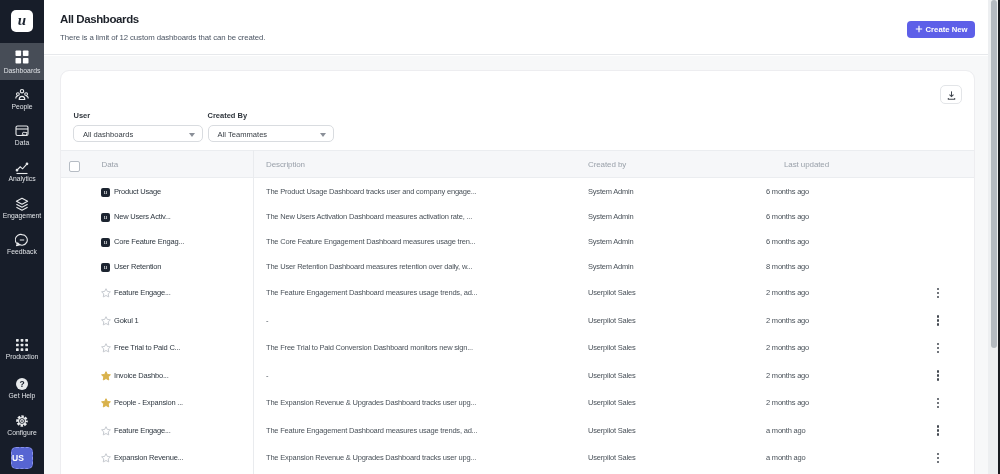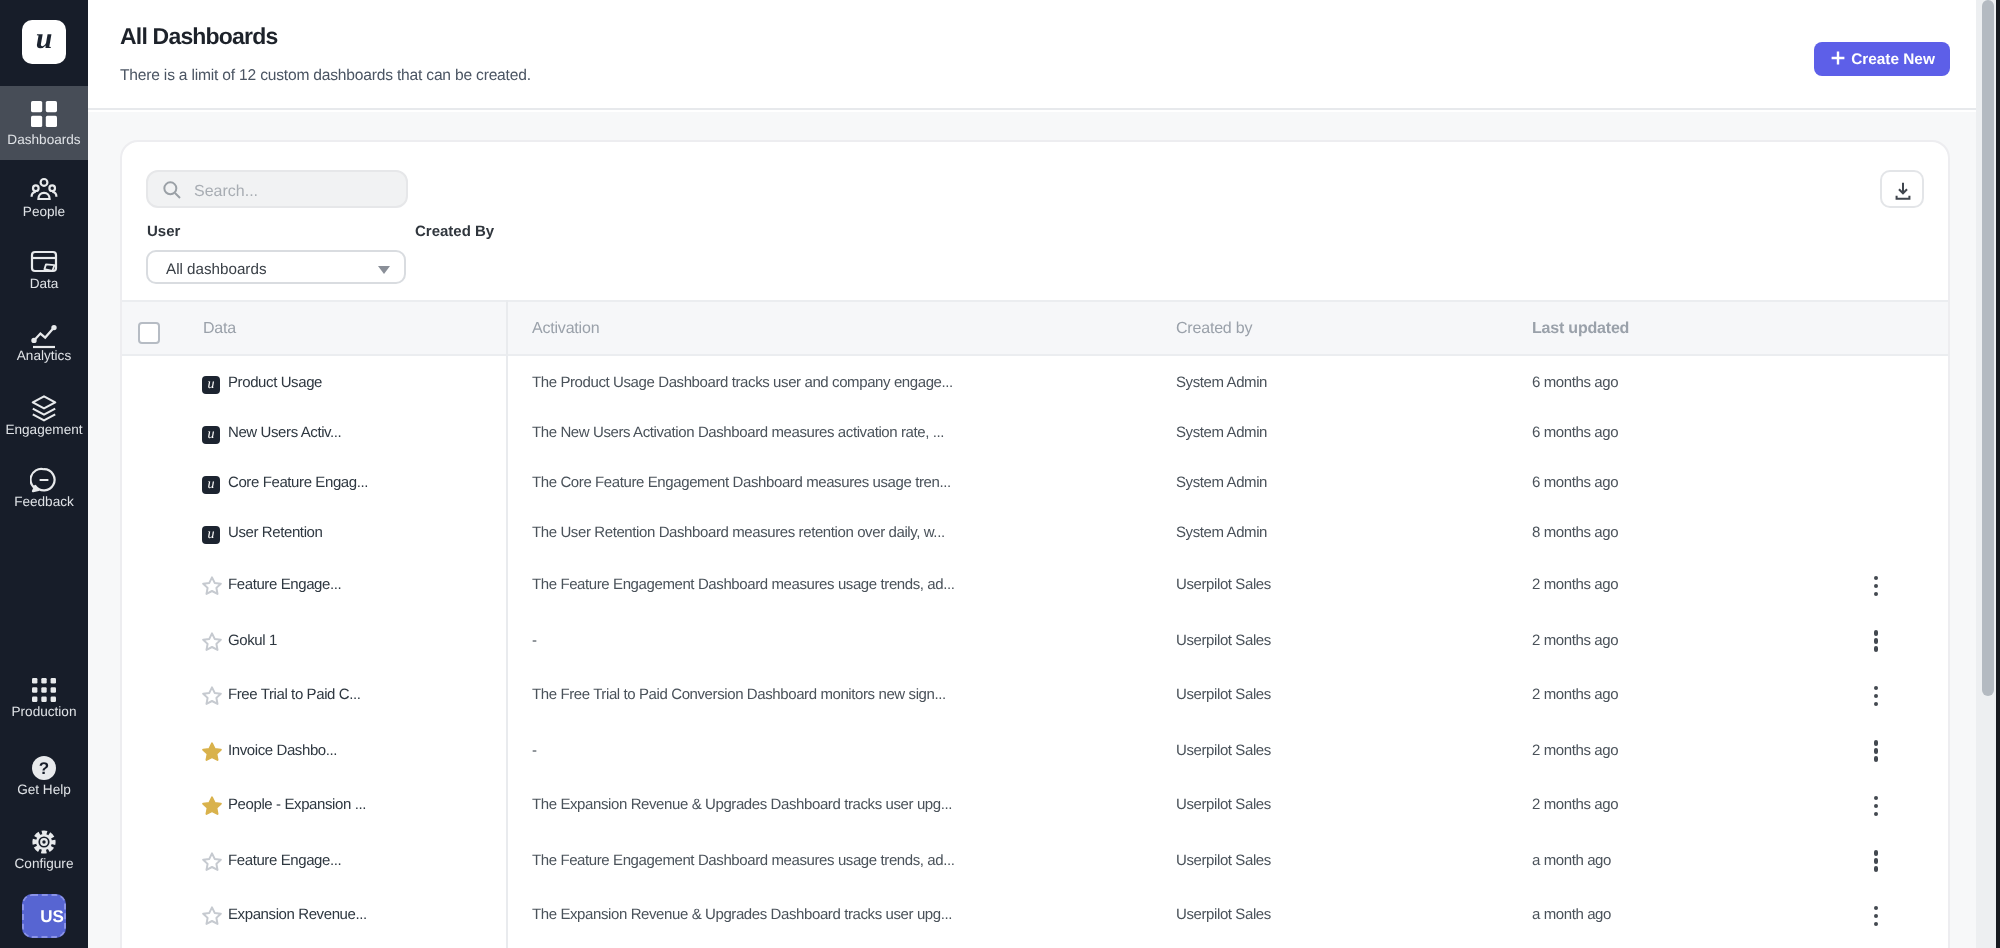--- a/index.html
+++ b/index.html
@@ -85,68 +85,65 @@
 <div style="position:absolute;left:0;top:391.5px;width:44px;text-align:center;font-size:6.8px;color:#dfe2e6;letter-spacing:0px;">Get Help</div>
 <div style="position:absolute;left:15px;top:413.5px;width:14px;height:14px;"><svg width="14" height="14" viewBox="0 0 14 14">
         <g fill="none" stroke="#e8eaec">
           <circle cx="7" cy="7" r="4.6" stroke-width="2.4" stroke-dasharray="2.41 1.21" stroke-dashoffset="1.2"></circle>
           <circle cx="7" cy="7" r="3.4" stroke-width="1.2"></circle>
           <circle cx="7" cy="7" r="1.4" stroke-width="1.1"></circle>
         </g>
       </svg></div>
 <div style="position:absolute;left:0;top:428.5px;width:44px;text-align:center;font-size:6.8px;color:#dfe2e6;letter-spacing:0px;">Configure</div>
   <div style="position:absolute;left:11px;top:447px;width:22px;height:22px;background:#5765d2;border-radius:5px;border:1px dashed #8a93e8;">
-    <div style="width:28px;height:20px;text-align:center;font-size:8.5px;font-weight:bold;color:#fff;line-height:20px;">US</div>
+    <div style="width:28px;height:20px;text-align:left;font-size:8.5px;font-weight:bold;color:#fff;line-height:20px;">US</div>
   </div>
 </div>
 
 <div style="position:absolute;left:44px;top:0;width:944px;height:55px;background:#fff;border-bottom:1px solid #e7e9ec;">
   <div style="position:absolute;left:16px;top:13px;font-size:11.5px;letter-spacing:-0.4px;font-weight:bold;color:#1d222a;">All Dashboards</div>
   <div style="position:absolute;left:16px;top:33px;font-size:7.8px;letter-spacing:-0.1px;color:#4b5563;">There is a limit of 12 custom dashboards that can be created.</div>
   <div style="position:absolute;left:863px;top:21px;width:68px;height:17px;background:#5d5fe8;border-radius:4px;color:#fff;font-size:7.7px;font-weight:bold;text-align:center;line-height:17px;">
     <svg width="8" height="8" viewBox="0 0 10 10" style="vertical-align:-0.5px;margin-right:3px;">
         <path d="M5 1 V9 M1 5 H9" stroke="#fff" stroke-width="1.5"></path>
       </svg>Create New</div>
 </div>
 
 <div style="position:absolute;left:44px;top:56px;width:944px;height:418px;background:#f7f8f9;"></div>
 
 <div style="position:absolute;left:61px;top:71px;width:913px;height:403px;background:#fff;outline:1px solid #ededf0;border-radius:8px 8px 0 0;">
 
-  <div style="position:absolute;left:12px;top:14px;width:131px;height:19px;background:#f1f2f3;border:1px solid #e6e7e9;border-radius:6px;">
-    <svg width="10" height="10" viewBox="0 0 12 12" style="position:absolute;left:7px;top:4px;">
-        <circle cx="5" cy="5" r="3.6" fill="none" stroke="#9aa0a6" stroke-width="1.2"></circle>
-        <path d="M7.8 7.8 L10.8 10.8" stroke="#9aa0a6" stroke-width="1.2"></path>
-      </svg>
-    <div style="position:absolute;left:23px;top:4.5px;font-size:8px;color:#a8adb3;">Search...</div>
-  </div>
 
   <div style="position:absolute;left:879px;top:14px;width:22px;height:19px;background:#fff;border:1px solid #e3e5e8;border-radius:5px;">
     <svg width="11" height="11" viewBox="0 0 12 12" style="position:absolute;left:4.5px;top:3.5px;">
         <g fill="none" stroke="#40464e" stroke-width="1.1">
           <path d="M6 1.5 V7"></path>
           <path d="M3.8 5 L6 7.2 L8.2 5"></path>
           <path d="M2.5 8.6 V10.2 H9.5 V8.6"></path>
         </g>
       </svg>
   </div>
 
   <div style="position:absolute;left:12.5px;top:39.5px;font-size:7.5px;font-weight:bold;color:#30363d;">User</div>
   <div style="position:absolute;left:12px;top:54px;width:130px;height:17px;background:#fff;border:1px solid #d9dce0;border-radius:5px;">
     <div style="position:absolute;left:9px;top:3.5px;font-size:7.6px;color:#3a4047;">All dashboards</div>
     <div style="position:absolute;right:7px;top:7px;width:0;height:0;border-left:3.5px solid transparent;border-right:3.5px solid transparent;border-top:4px solid #8a8f98;"></div>
   </div>
   <div style="position:absolute;left:146.5px;top:39.5px;font-size:7.5px;font-weight:bold;color:#30363d;">Created By</div>
+  <div style="position:absolute;left:146.5px;top:54px;width:126px;height:17px;background:#fff;border:1px solid #d9dce0;border-radius:5px;">
+    <div style="position:absolute;left:9px;top:3.5px;font-size:7.6px;color:#3a4047;">All Teammates</div>
+    <div style="position:absolute;right:7px;top:7px;width:0;height:0;border-left:3.5px solid transparent;border-right:3.5px solid transparent;border-top:4px solid #8a8f98;"></div>
+  </div>
 
   <div style="position:absolute;left:0;top:79px;width:913px;height:28px;background:#f6f7f9;border-top:1px solid #ebedf0;border-bottom:1px solid #ebedf0;"></div>
   <div style="position:absolute;left:7.5px;top:89.5px;width:11px;height:11px;background:#fff;border:1px solid #b6bcc4;border-radius:2px;"></div>
   <div class="hd" style="left:40.5px;top:93px;">Data</div>
-  <div class="hd" style="left:205px;top:93px;">Activation</div>
+  <div class="hd" style="left:205px;top:93px;">Description</div>
   <div class="hd" style="left:527px;top:93px;">Created by</div>
-  <div class="hd" style="left:705px;top:93px;font-weight:bold;">Last updated</div>
+  <div class="hd" style="left:723px;top:93px;">Last updated</div>
 
   <div style="position:absolute;left:192px;top:79px;width:1px;height:324px;background:#e9ebee;"></div>
 
   <div style="position:absolute;left:0;top:-71px;width:913px;height:0;">
 <div style="position:absolute;left:0;top:190.5px;width:913px;height:0;">
         <div style="position:absolute;left:40px;top:-3px;width:9px;height:9px;background:#1c2430;border-radius:2px;">
           <div style="position:absolute;left:0;top:-1px;width:9px;height:9px;color:#fff;font:italic 7px 'Liberation Serif',serif;text-align:center;line-height:10px;">u</div>
         </div>
         <div class="ct t">Product Usage</div>
         <div class="ct d">The Product Usage Dashboard tracks user and company engage...</div>

